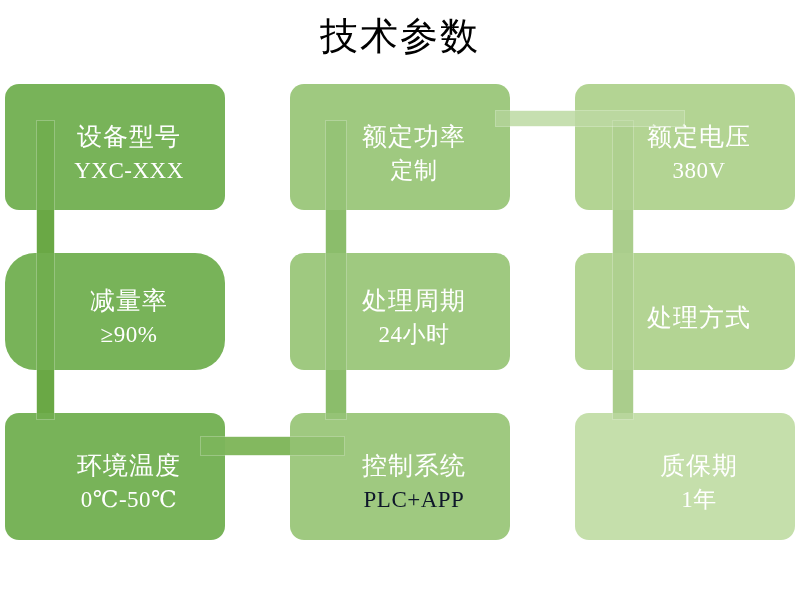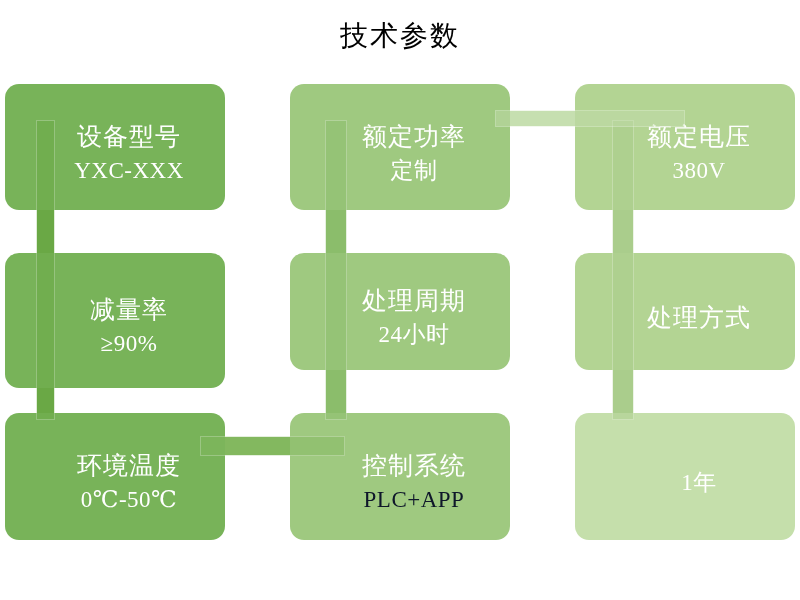--- a/index.html
+++ b/index.html
@@ -22,21 +22,21 @@
     height: 600px;
   }
 
   
   #page-title {
     position: absolute;
     left: 0;
     top: 12px;
     width: 800px;
     text-align: center;
-    font-size: 28px;
+    font-size: 38px;
     line-height: 48px;
     letter-spacing: 2px;
     color: #000000;
     font-family: "Liberation Serif", "DejaVu Serif", serif;
     white-space: nowrap;
   }
 
   
   .connector {
     position: absolute;
@@ -100,21 +100,21 @@
           <div class="card-title" style="color: rgb(255, 255, 255); text-align: center;">额定功率</div>
           <div class="card-value" style="color: rgb(255, 255, 255);">定制</div>
         </div>
       </div>
       <div class="card" style="left: 575px; top: 84px; width: 220px; height: 126px; background: rgb(179, 212, 147);">
         <div class="text-wrap">
           <div class="card-title" style="color: rgb(255, 255, 255);">额定电压</div>
           <div class="card-value" style="color: rgb(255, 255, 255);">380V</div>
         </div>
       </div>
-      <div class="card" style="left: 5px; top: 253px; width: 220px; height: 135px; background: rgb(120, 179, 89);">
+      <div class="card" style="left: 5px; top: 253px; width: 220px; height: 117px; background: rgb(120, 179, 89); border-radius: 30px;">
         <div class="text-wrap">
           <div class="card-title" style="color: rgb(255, 255, 255);">减量率</div>
           <div class="card-value" style="color: rgb(255, 255, 255);">≥90%</div>
         </div>
       </div>
       <div class="card" style="left: 290px; top: 253px; width: 220px; height: 117px; background: rgb(159, 201, 128);">
         <div class="text-wrap">
           <div class="card-title" style="color: rgb(255, 255, 255);">处理周期</div>
           <div class="card-value" style="color: rgb(255, 255, 255);">24小时</div>
         </div>
@@ -131,20 +131,21 @@
         </div>
       </div>
       <div class="card" style="left: 290px; top: 413px; width: 220px; height: 127px; background: rgb(159, 201, 128);">
         <div class="text-wrap">
           <div class="card-title" style="color: rgb(255, 255, 255);">控制系统</div>
           <div class="card-value" style="color: #0f172a;">PLC+APP</div>
         </div>
       </div>
       <div class="card" style="left: 575px; top: 413px; width: 220px; height: 127px; background: rgb(197, 223, 171);">
         <div class="text-wrap">
+          <div class="card-title" style="color: rgb(255, 255, 255);">质保期</div>
           <div class="card-value" style="color: rgb(255, 255, 255);">1年</div>
         </div>
       </div>
     </div>
 
 <div style="position: absolute; left: 0px; top: 0px; width: 800px; height: 600px; pointer-events: none;">
       <div style="position: absolute; left: 36px; top: 120px; width: 19px; height: 300px; background: rgb(106, 168, 69); opacity: 0.45; border: 1px solid rgba(255, 255, 255, 0.55); box-sizing: border-box;"></div>
       <div style="position: absolute; left: 325px; top: 120px; width: 22px; height: 300px; background: rgb(139, 189, 107); opacity: 0.45; border: 1px solid rgba(255, 255, 255, 0.55); box-sizing: border-box;"></div>
       <div style="position: absolute; left: 612px; top: 120px; width: 22px; height: 300px; background: rgb(170, 205, 140); opacity: 0.45; border: 1px solid rgba(255, 255, 255, 0.55); box-sizing: border-box;"></div>
       <div style="position: absolute; left: 495px; top: 110px; width: 190px; height: 17px; background: rgb(198, 223, 176); opacity: 0.45; border: 1px solid rgba(255, 255, 255, 0.55); box-sizing: border-box;"></div>

